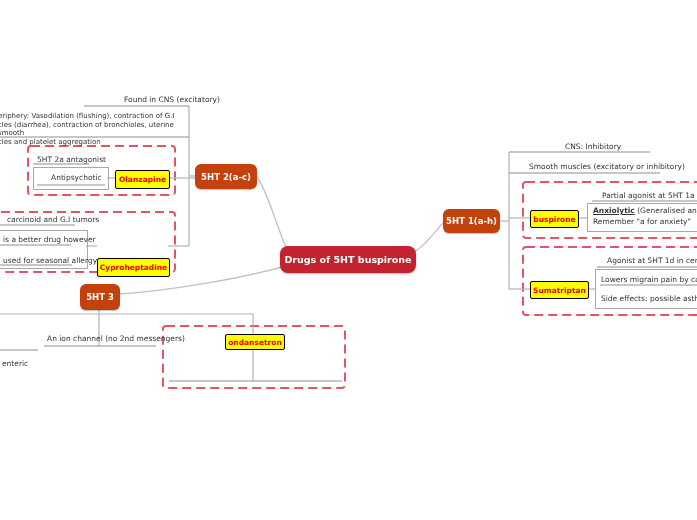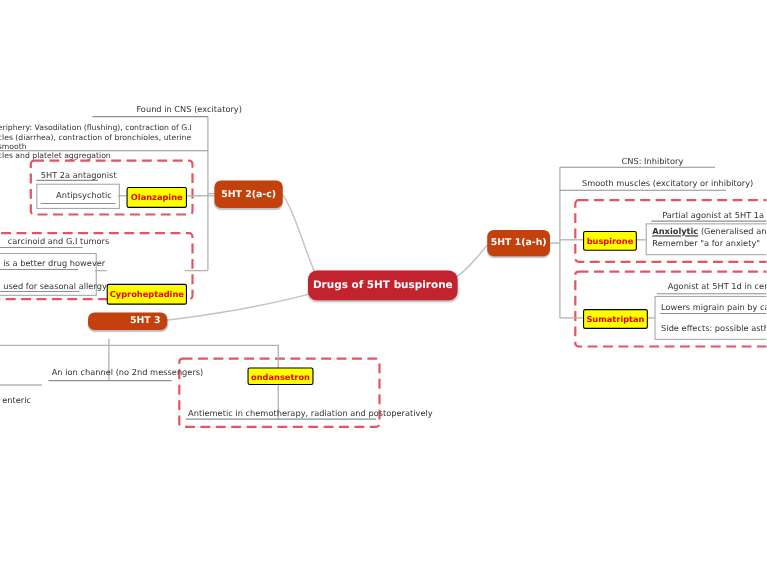--- a/index.html
+++ b/index.html
@@ -96,21 +96,21 @@
   <div class="center-node" style="left:280px;top:246px;width:136px;height:27px;">
     <span>Drugs of 5HT buspirone</span>
   </div>
 
   <div class="node" style="left:195px;top:164px;width:62px;height:25px;">
     <span>5HT 2(a-c)</span>
   </div>
   <div class="node" style="left:443px;top:209px;width:57px;height:24px;">
     <span>5HT 1(a-h)</span>
   </div>
-  <div class="node" style="left:80px;top:284px;width:40px;height:16px;padding-left:32px;">
+  <div class="node" style="left:80px;top:284px;width:40px;height:26px;">
     <span>5HT 3</span>
   </div>
 
   <div class="drug" style="left:115px;top:170px;width:53px;height:17px;">
     <span>Olanzapine</span>
   </div>
   <div class="drug" style="left:97px;top:238px;width:71px;height:17px;margin-top:20px;">
     <span>Cyproheptadine</span>
   </div>
   <div class="drug" style="left:530px;top:210px;width:47px;height:16px;">
@@ -139,15 +139,14 @@
   <div class="lbl two-line" style="left:593px;top:206px;">
     <span class="bold-u">Anxiolytic</span><span> (Generalised anxiety d</span><br>
     <span>Remember "a for anxiety"</span>
   </div>
   <div class="lbl" style="left:607px;top:256px;">Agonist at 5HT 1d in cerebral v</div>
   <div class="lbl" style="left:601px;top:275px;">Lowers migrain pain by causin</div>
   <div class="lbl" style="left:601px;top:294px;">Side effects: possible asthenia</div>
 
   <div class="lbl" style="left:2px;top:334px;margin-top:25px;">enteric</div>
   <div class="lbl" style="left:47px;top:334px;">An ion channel (no 2nd messengers)</div>
-  <div class="lbl" style="left:171px;top:371px;">Antiemetic in chemotherapy, radiation and postoperatively</div>
 
 </div>
 
 </body></html>

